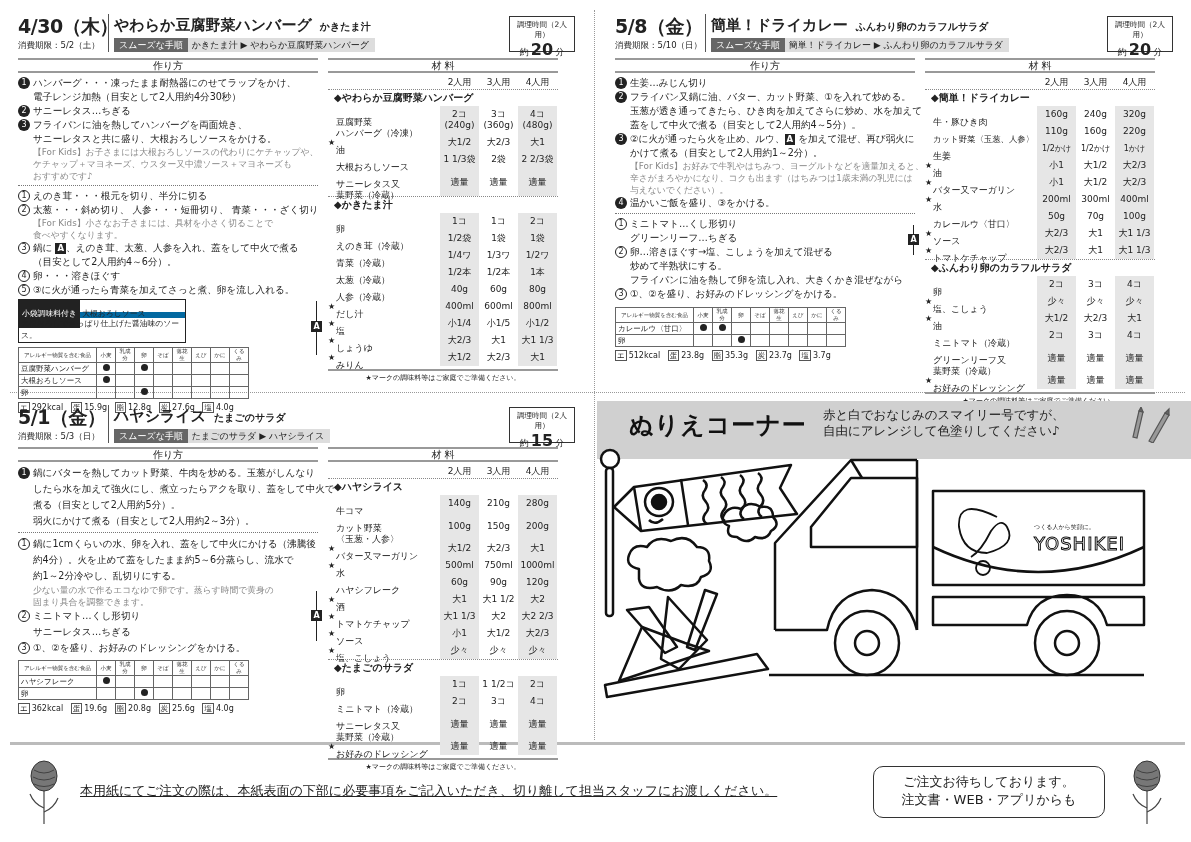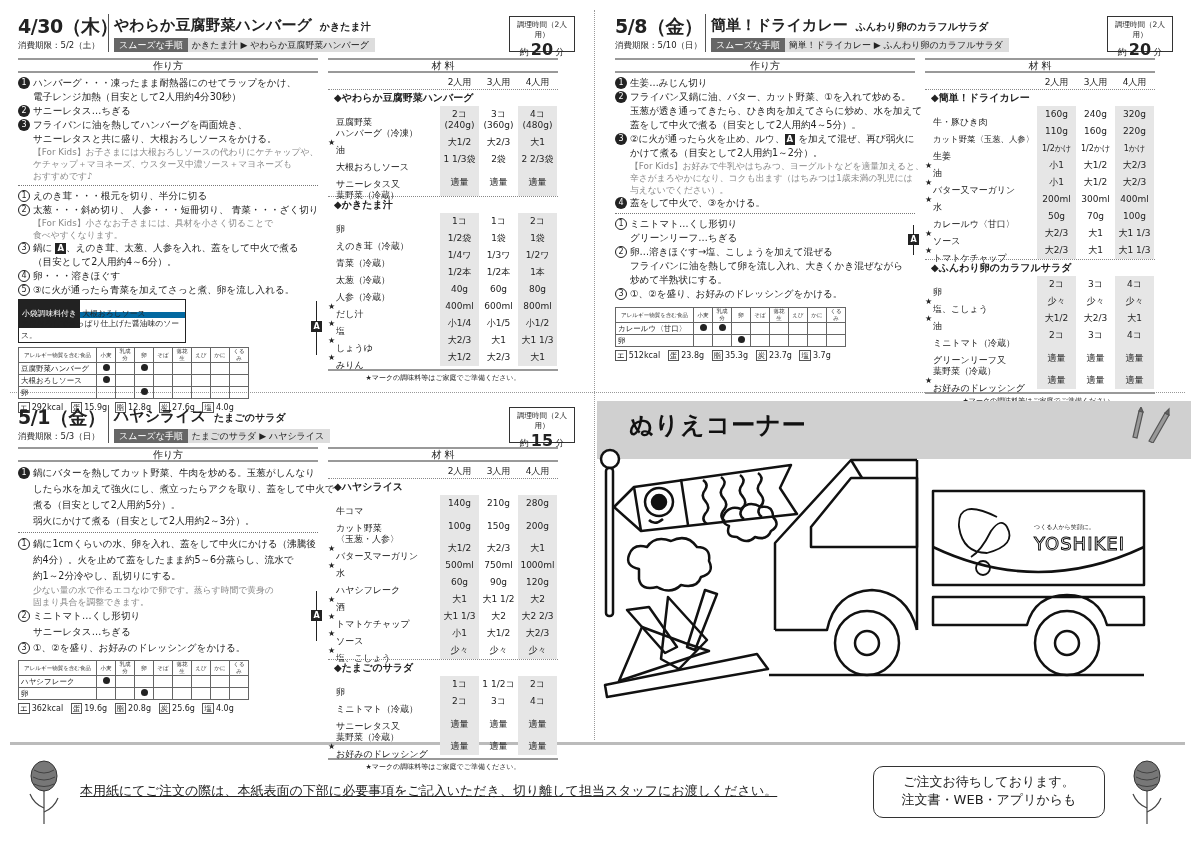--- a/index.html
+++ b/index.html
@@ -326,27 +326,27 @@
     <div class="sec-hdr">作り方</div>
     <div class="step"><span class="n">1</span><span>生姜…みじん切り</span></div>
     <div class="step"><span class="n">2</span><span>フライパン又鍋に油、バター、カット野菜、①を入れて炒める。</span></div>
     <div class="step" style="padding-left:15px;text-indent:0"><span>玉葱が透き通ってきたら、ひき肉を加えてさらに炒め、水を加えて</span></div>
     <div class="step" style="padding-left:15px;text-indent:0"><span>蓋をして中火で煮る（目安として2人用約4～5分）。</span></div>
     <div class="step"><span class="n">3</span><span>②に火が通ったら火を止め、ルウ、</span><span class="abox">A</span><span> を加えて混ぜ、再び弱火に</span></div>
     <div class="step" style="padding-left:15px;text-indent:0"><span>かけて煮る（目安として2人用約1～2分）。</span></div>
     <div class="kids">【For Kids】お好みで牛乳やはちみつ、ヨーグルトなどを適量加えると、</div>
     <div class="kids">辛さがまろやかになり、コクも出ます（はちみつは1歳未満の乳児には</div>
     <div class="kids">与えないでください）。</div>
-    <div class="step"><span class="n">4</span><span>蓋をして中火で、③をかける。</span></div>
+    <div class="step"><span class="n">4</span><span>温かいご飯を盛り、③をかける。</span></div>
     <div class="dotsep"></div>
     <div class="step"><span class="n o">1</span><span>ミニトマト…くし形切り</span></div>
     <div class="step" style="padding-left:15px;text-indent:0"><span>グリーンリーフ…ちぎる</span></div>
     <div class="step"><span class="n o">2</span><span>卵…溶きほぐす→塩、こしょうを加えて混ぜる</span></div>
+    <div class="step" style="padding-left:15px;text-indent:0"><span>炒めて半熟状にする。</span></div>
     <div class="step" style="padding-left:15px;text-indent:0"><span>フライパンに油を熱して卵を流し入れ、大きくかき混ぜながら</span></div>
-    <div class="step" style="padding-left:15px;text-indent:0"><span>炒めて半熟状にする。</span></div>
     <div class="step"><span class="n o">3</span><span>①、②を盛り、お好みのドレッシングをかける。</span></div>
 
     <table class="allergy" style="margin-top:6px">
       <tbody>
           <tr>
         <th>アレルギー物質を含む食品</th>
             <th>小麦</th>
             <th>乳成分</th>
             <th>卵</th>
             <th>そば</th>
@@ -699,20 +699,24 @@
         <span class="c">適量</span>
         <span class="c g" style="height:17px;line-height:17px">適量</span>
       </div>
     <div class="note">★マークの調味料等はご家庭でご準備ください。</div>
   </div>
 </section>
 
 <section class="quad" id="q-br">
   <div class="nurie-bar">
     <div class="nurie-title">ぬりえコーナー</div>
+    <div class="nurie-text">
+      <div>赤と白でおなじみのスマイリー号ですが、</div>
+      <div>自由にアレンジして色塗りしてください♪</div>
+    </div>
     <svg class="pencil" style="left:530px" width="50" height="36" viewBox="0 0 50 36">
       <g fill="none" stroke="#555" stroke-width="1.2">
         <polygon points="6,30 12,4 16,5 10,31" fill="#999"></polygon>
         <polygon points="12,4 14,0 16,5" fill="#666"></polygon>
         <polygon points="22,34 38,6 42,8 26,36" fill="#999"></polygon>
         <polygon points="38,6 42,2 42,8" fill="#666"></polygon>
       </g>
     </svg>
   </div>
 

